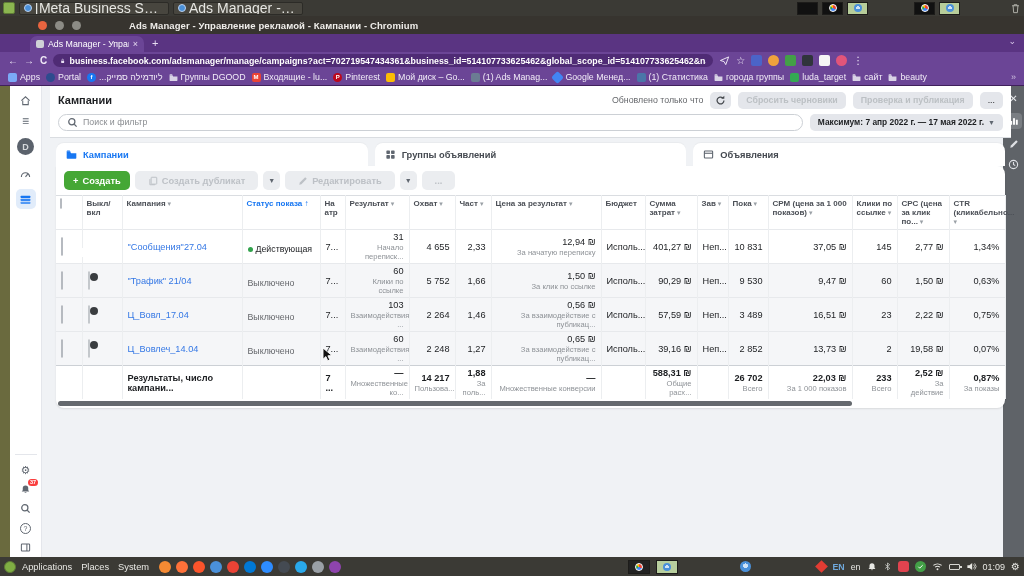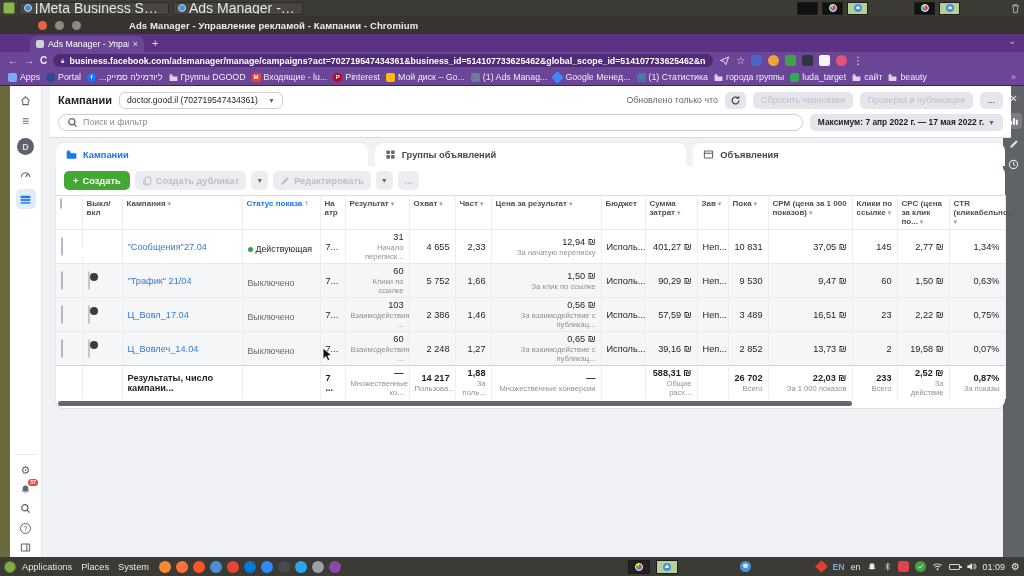--- a/index.html
+++ b/index.html
@@ -68,33 +68,33 @@
   .rr-i{margin-top:10px;font-size:10px;color:#dfe1e5;}
 
   .am-content{position:absolute;left:42px;top:0;width:961px;height:471px;margin-left:8px;}
   .am-header{background:#fff;border-bottom:1px solid #dadde1;padding:4px 8px 5px 8px;}
   .hrow{display:flex;align-items:center;gap:7px;height:20px;}
   .h-title{font-size:11px;font-weight:bold;color:#1c1e21;}
   .acct{display:flex;align-items:center;gap:10px;border:1px solid #ccd0d5;border-radius:6px;height:17px;padding:0 7px;font-size:8.6px;color:#1c1e21;}
   .caret{color:#606770;font-size:7px;}
   .upd{margin-left:auto;font-size:8.8px;color:#65676b;}
   .pill{height:17px;border-radius:5px;background:#e4e6eb;display:flex;align-items:center;justify-content:center;padding:0 8px;font-size:8.8px;color:#1c1e21;gap:4px;}
-  .pill.disabled{color:#bcc0c4;font-weight:normal;}
+  .pill.disabled{color:#bcc0c4;font-weight:bold;}
   .srch{flex:1;height:17px;border:1px solid #ccd0d5;border-radius:9px;background:#fff;display:flex;align-items:center;gap:5px;padding:4px 8px;color:#8a8d91;font-size:8.8px;}
   .daterange{font-weight:bold;font-size:8.4px;}
 
   .am-body{padding:5px 6px 0 6px;}
   .tabs-row{display:flex;gap:7px;height:23px;}
   .tabcard{flex:1;background:#fff;border-radius:8px 8px 0 0;display:flex;align-items:center;gap:6px;padding:0 10px;font-size:9.3px;font-weight:bold;color:#444950;box-shadow:0 -1px 1px rgba(0,0,0,.03);}
   .tabcard.active{color:#1877f2;}
 
   .card{background:#fff;border-radius:0 8px 8px 8px;box-shadow:0 1px 2px rgba(0,0,0,.1);}
   .toolbar{display:flex;align-items:center;gap:5px;height:29px;padding:0 8px;}
   .btn-create{height:19px;border-radius:5px;background:#45a735;color:#fff;font-weight:bold;font-size:9.3px;display:flex;align-items:center;gap:4px;padding:0 9px;}
-  .btn-gray{height:19px;border-radius:5px;background:#ebedf0;color:#bdc1c6;font-weight:bold;font-size:9.3px;display:flex;align-items:center;gap:4px;padding:0 7px;}
+  .btn-gray{height:19px;border-radius:5px;background:#ebedf0;color:#bdc1c6;font-weight:bold;font-size:9.3px;display:flex;align-items:center;gap:4px;padding:0 13px;}
   .btn-gray svg{color:#bdc1c6;}
   .btn-tool{height:19px;border-radius:5px;background:#e4e6eb;color:#1c1e21;font-weight:bold;font-size:8.7px;display:flex;align-items:center;gap:4px;padding:0 7px;}
   .tool-right{margin-left:auto;display:flex;gap:5px;}
 
   table.grid{width:100%;border-collapse:collapse;table-layout:fixed;}
   .grid th{border-top:1px solid #dadde1;border-right:1px solid #eceef0;vertical-align:top;text-align:left;padding:3px 4px;font-size:8px;line-height:9px;color:#4b4f56;font-weight:bold;height:30px;}
   .grid th.sorted{color:#1877f2;}
   .grid td{border-top:1px solid #e7e9ec;border-right:1px solid #eceef0;padding:2px 5px;height:24px;vertical-align:middle;}
   .grid .num{text-align:right;}
   .v{font-size:9.2px;color:#1c1e21;line-height:10px;}
@@ -427,24 +427,20 @@
       </svg>
     <svg class="ic rr-i" style="width:11px;height:11px">
         <use href="#s-clock"></use>
       </svg>
   </div>
 
   <div class="am-content">
     <div class="am-header">
       <div class="hrow">
         <span class="h-title">Кампании</span>
-        <div class="acct">
-          <span>doctor.good.il (702719547434361)</span>
-          <span class="caret">▼</span>
-        </div>
         <span class="upd">Обновлено только что</span>
         <div class="pill" style="padding:0 5px">
             <svg class="ic" style="color:#44484d">
               <use href="#s-refresh"></use>
             </svg>
           </div>
         <div class="pill disabled">Сбросить черновики</div>
         <div class="pill disabled">Проверка и публикация</div>
         <div class="pill">...</div>
       </div>
@@ -658,21 +654,21 @@
                 </td>
                 <td><span class="status-off">Выключено</span></td>
                 <td>
                   <div class="v">7...</div>
                 </td>
                 <td class="num">
                   <div class="v">103</div>
                   <div class="s">Взаимодействия ...</div>
                 </td>
                 <td class="num">
-                  <div class="v">2 386</div>
+                  <div class="v">2 264</div>
                 </td>
                 <td class="num">
                   <div class="v">1,46</div>
                 </td>
                 <td class="num">
                   <div class="v">0,56 ₪</div>
                   <div class="s">За взаимодействие с публикац...</div>
                 </td>
                 <td>
                   <div class="v">Исполь...</div>

